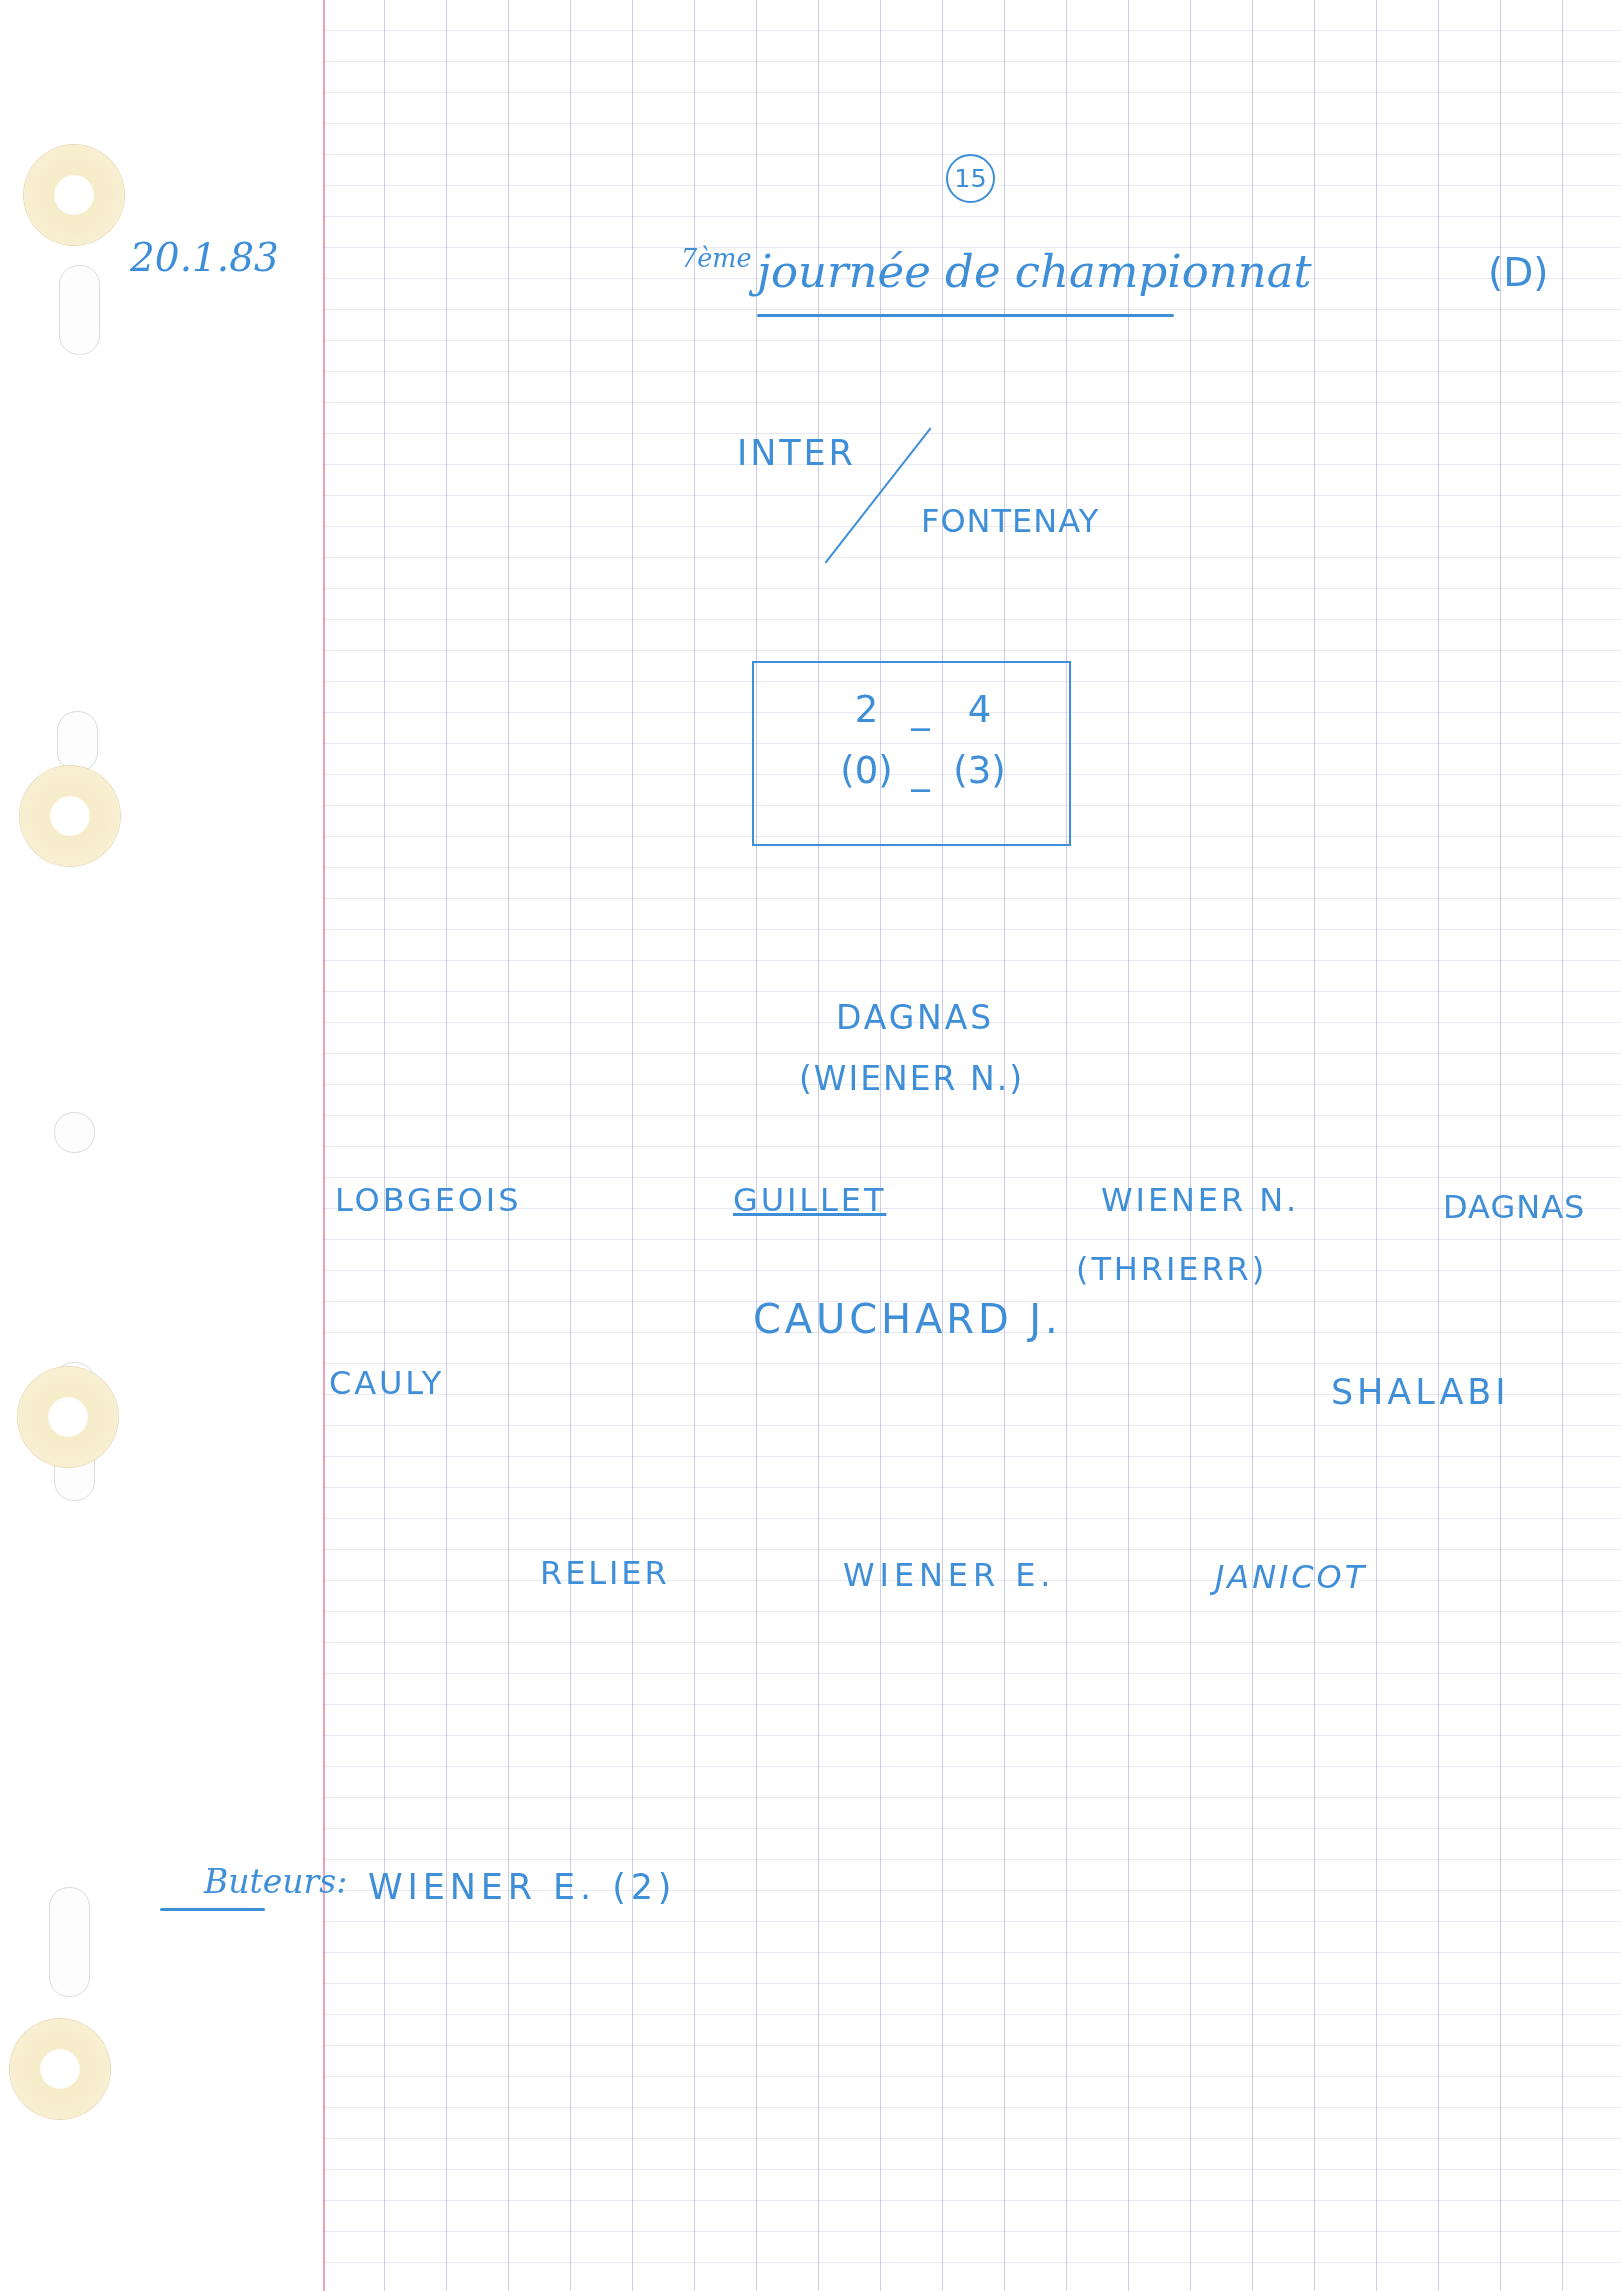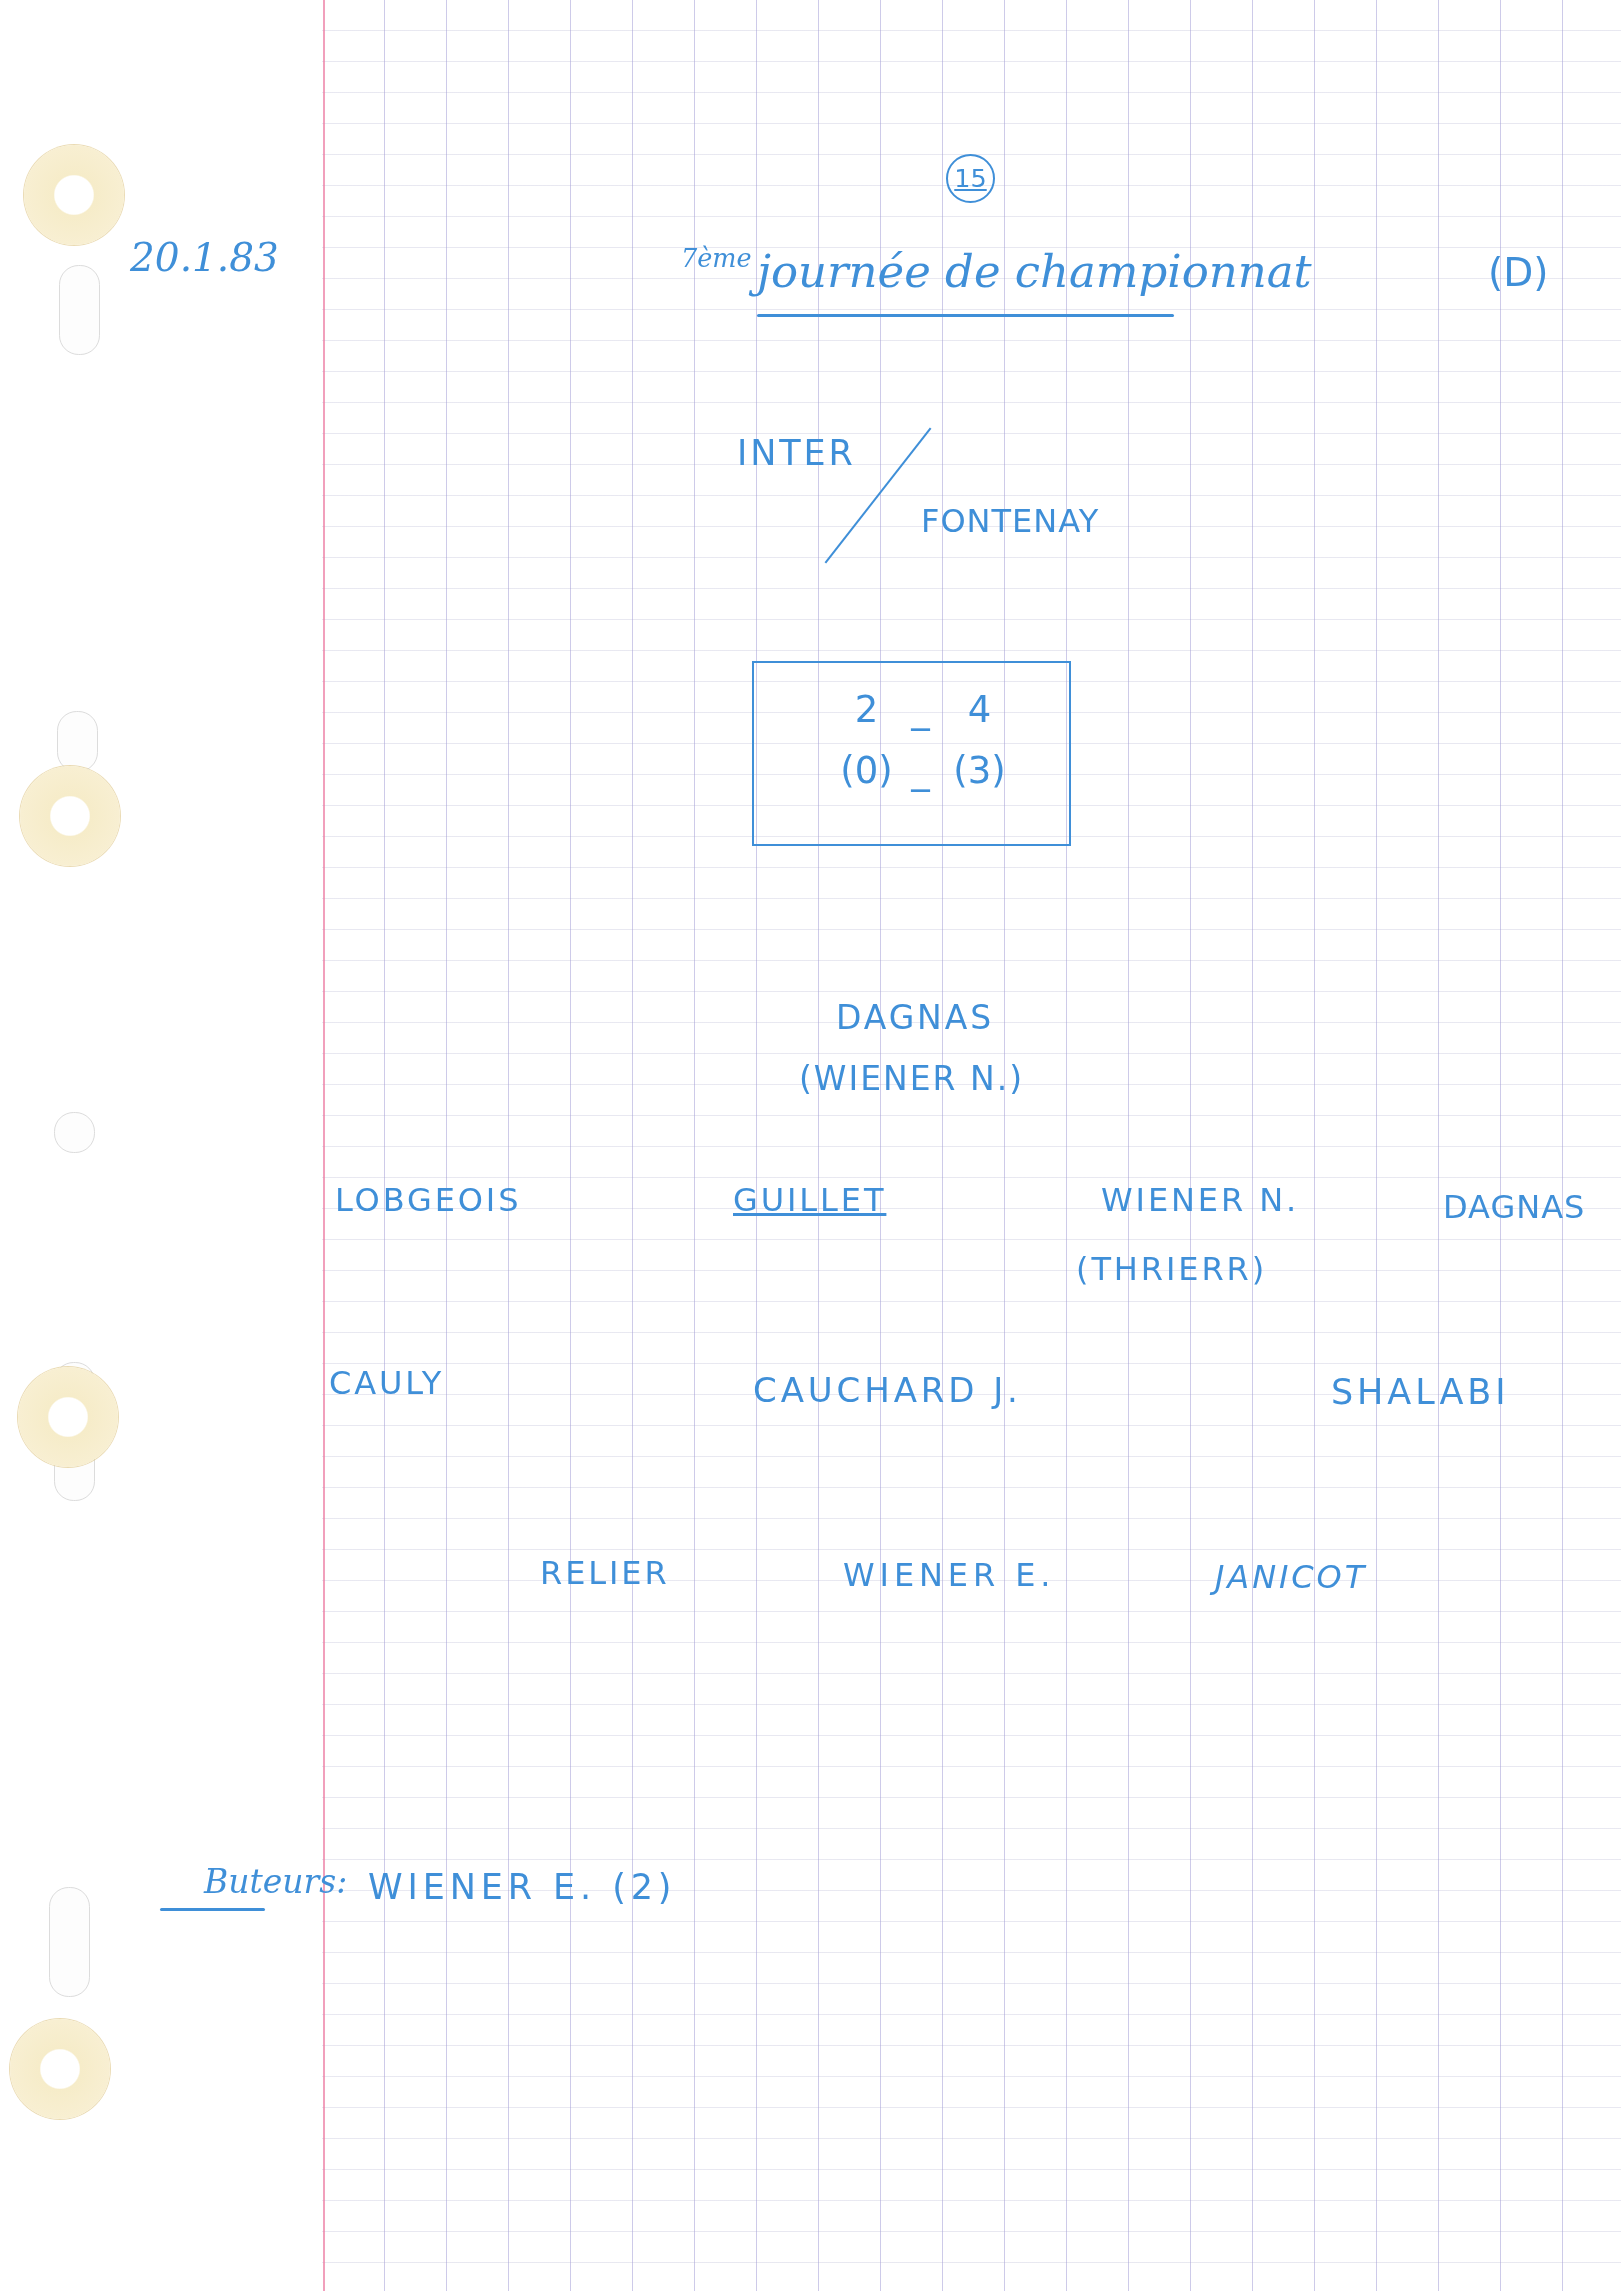--- a/index.html
+++ b/index.html
@@ -38,21 +38,21 @@
     .ink {
       position: absolute; color: #3f8fd8; white-space: nowrap;
       font-family: "DejaVu Sans", sans-serif; letter-spacing: 2.9px;
       transform-origin: left top;
     }
     .script { font-family: "DejaVu Serif", serif; font-style: italic; letter-spacing: 0px; }
     .underline { position: absolute; height: 2.9px; background: #3f8fd8; border-radius: 2px; }
     .page-num {
       position: absolute; left: 946px; top: 154px; width: 45px; height: 45px;
       border: 2.5px solid #3f8fd8; border-radius: 50%; color: #3f8fd8;
-      font-size: 25.5px; text-align: center; line-height: 45px; font-family: "DejaVu Sans", sans-serif; text-decoration: underline;
+      font-size: 25.5px; text-align: center; line-height: 45px; font-family: "DejaVu Sans", sans-serif;
     }
     .slash {
       position: absolute; left: 877px; top: 410px; width: 2px; height: 171px;
       background: #3f8fd8; transform: rotate(38deg); transform-origin: center;
     }
     .score-box {
       position: absolute; left: 752px; top: 661px; width: 319px; height: 185px;
       border: 2.9px solid #3f8fd8; box-sizing: border-box;
     }
     .score-row { position: absolute; left: 0; width: 100%; color: #3f8fd8; font-size: 37px; }
@@ -110,21 +110,21 @@
 <div class="ink" style="left:836px; top:998px; font-size:33px;">DAGNAS</div>
 <div class="ink" style="left:799px; top:1059px; font-size:33px; letter-spacing:2px;">(WIENER N.)</div>
 
 <div class="ink" style="left:335px; top:1181px; font-size:32px;">LOBGEOIS</div>
 <div class="ink" style="left:733px; top:1181px; font-size:32px;text-decoration:underline;">GUILLET</div>
 <div class="ink" style="left:1073px; top:1181px; font-size:32px;margin-left:28px;">WIENER N.</div>
 <div class="ink" style="left:1076px; top:1250px; font-size:32px;">(THRIERR)</div>
 <div class="ink" style="left:1443px; top:1188px; font-size:32px; letter-spacing:1px;">DAGNAS</div>
 
 <div class="ink" style="left:329px; top:1364px; font-size:32px;">CAULY</div>
-<div class="ink" style="left:753px; top:1370px; font-size:34px; letter-spacing:3.9px;">CAUCHARD J.</div>
+<div class="ink" style="left:753px; top:1296px; font-size:40px; letter-spacing:3.9px;">CAUCHARD J.</div>
 <div class="ink" style="left:1331px; top:1372px; font-size:35px; letter-spacing:3.9px;">SHALABI</div>
 
 <div class="ink" style="left:540px; top:1554px; font-size:32px;">RELIER</div>
 <div class="ink" style="left:843px; top:1556px; font-size:32px; letter-spacing:4.9px;">WIENER E.</div>
 <div class="ink" style="left:1215px; top:1558px; font-size:32px;font-style:italic;">JANICOT</div>
 
 <div class="ink script" style="left:159px; top:1862px; font-size:33px;margin-left:45px;">Buteurs:</div>
 <div class="underline" style="left:160px; top:1908px; width:105px;"></div>
 <div class="ink" style="left:368px; top:1867px; font-size:35px; letter-spacing:4.9px;">WIENER E. (2)</div>
 

